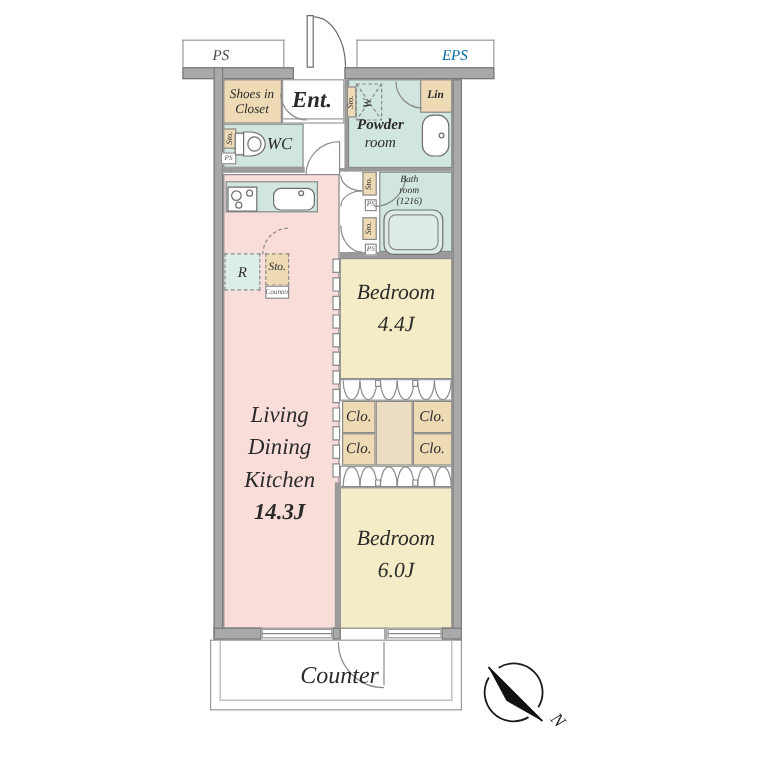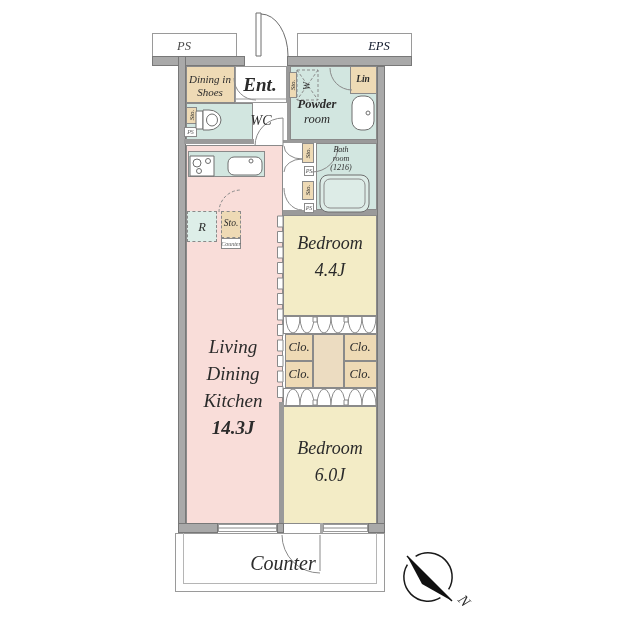--- a/index.html
+++ b/index.html
@@ -189,30 +189,30 @@
 
     <g>
       <path d="M440.4,597.6 A24,24 0 0 1 407.4,564.6" stroke="#1a1a1a" fill="none" stroke-width="1.5"></path>
       <path d="M415.6,556.4 A24,24 0 0 1 448.6,589.4" stroke="#1a1a1a" fill="none" stroke-width="1.5"></path>
       <polygon points="407,556 452,601 422,584" fill="#111111" stroke="none"></polygon>
       <line x1="407" y1="556" x2="452" y2="601" stroke="#111111" stroke-width="1.5"></line>
     </g>
   </svg>
 
   <div class="lbl s12" style="left:184px;top:46px;color:#4a4a4a;">PS</div>
-  <div class="lbl s12" style="left:379px;top:46px;color:#0f172a;">EPS</div>
-  <div class="lbl s11" style="left:210px;top:79px;">Dining in</div>
-  <div class="lbl s11" style="left:210px;top:92px;">Shoes</div>
+  <div class="lbl s12" style="left:379px;top:46px;color:#0369a1;">EPS</div>
+  <div class="lbl s11" style="left:210px;top:79px;">Shoes in</div>
+  <div class="lbl s11" style="left:210px;top:92px;">Closet</div>
   <div class="lbl s19" style="left:260px;top:84px;font-weight:bold;">Ent.</div>
   <div class="lbl s9 vert" style="left:308px;top:86px;">W</div>
   <div class="lbl s7 vert" style="left:293px;top:85px;">Sto.</div>
   <div class="lbl s9" style="left:363px;top:80px;font-weight:bold;">Lin</div>
   <div class="lbl s12" style="left:317px;top:104px;font-weight:bold;">Powder</div>
   <div class="lbl s12" style="left:317px;top:119px;">room</div>
-  <div class="lbl s14" style="left:233px;top:121px;margin-left:28px;">WC</div>
+  <div class="lbl s14" style="left:233px;top:121px;">WC</div>
   <div class="lbl s7 vert" style="left:191.5px;top:115px;">Sto.</div>
   <div class="lbl s6" style="left:190.5px;top:132px;color:#555;">PS</div>
   <div class="lbl s8" style="left:341px;top:150px;">Bath</div>
   <div class="lbl s8" style="left:341px;top:159px;">room</div>
   <div class="lbl s8" style="left:341px;top:168px;">(1216)</div>
   <div class="lbl s7 vert" style="left:308px;top:153px;">Sto.</div>
   <div class="lbl s6" style="left:309px;top:171px;color:#555;">PS</div>
   <div class="lbl s7 vert" style="left:308px;top:190px;">Sto.</div>
   <div class="lbl s6" style="left:309px;top:208px;color:#555;">PS</div>
   <div class="lbl s18" style="left:330px;top:243px;">Bedroom</div>

